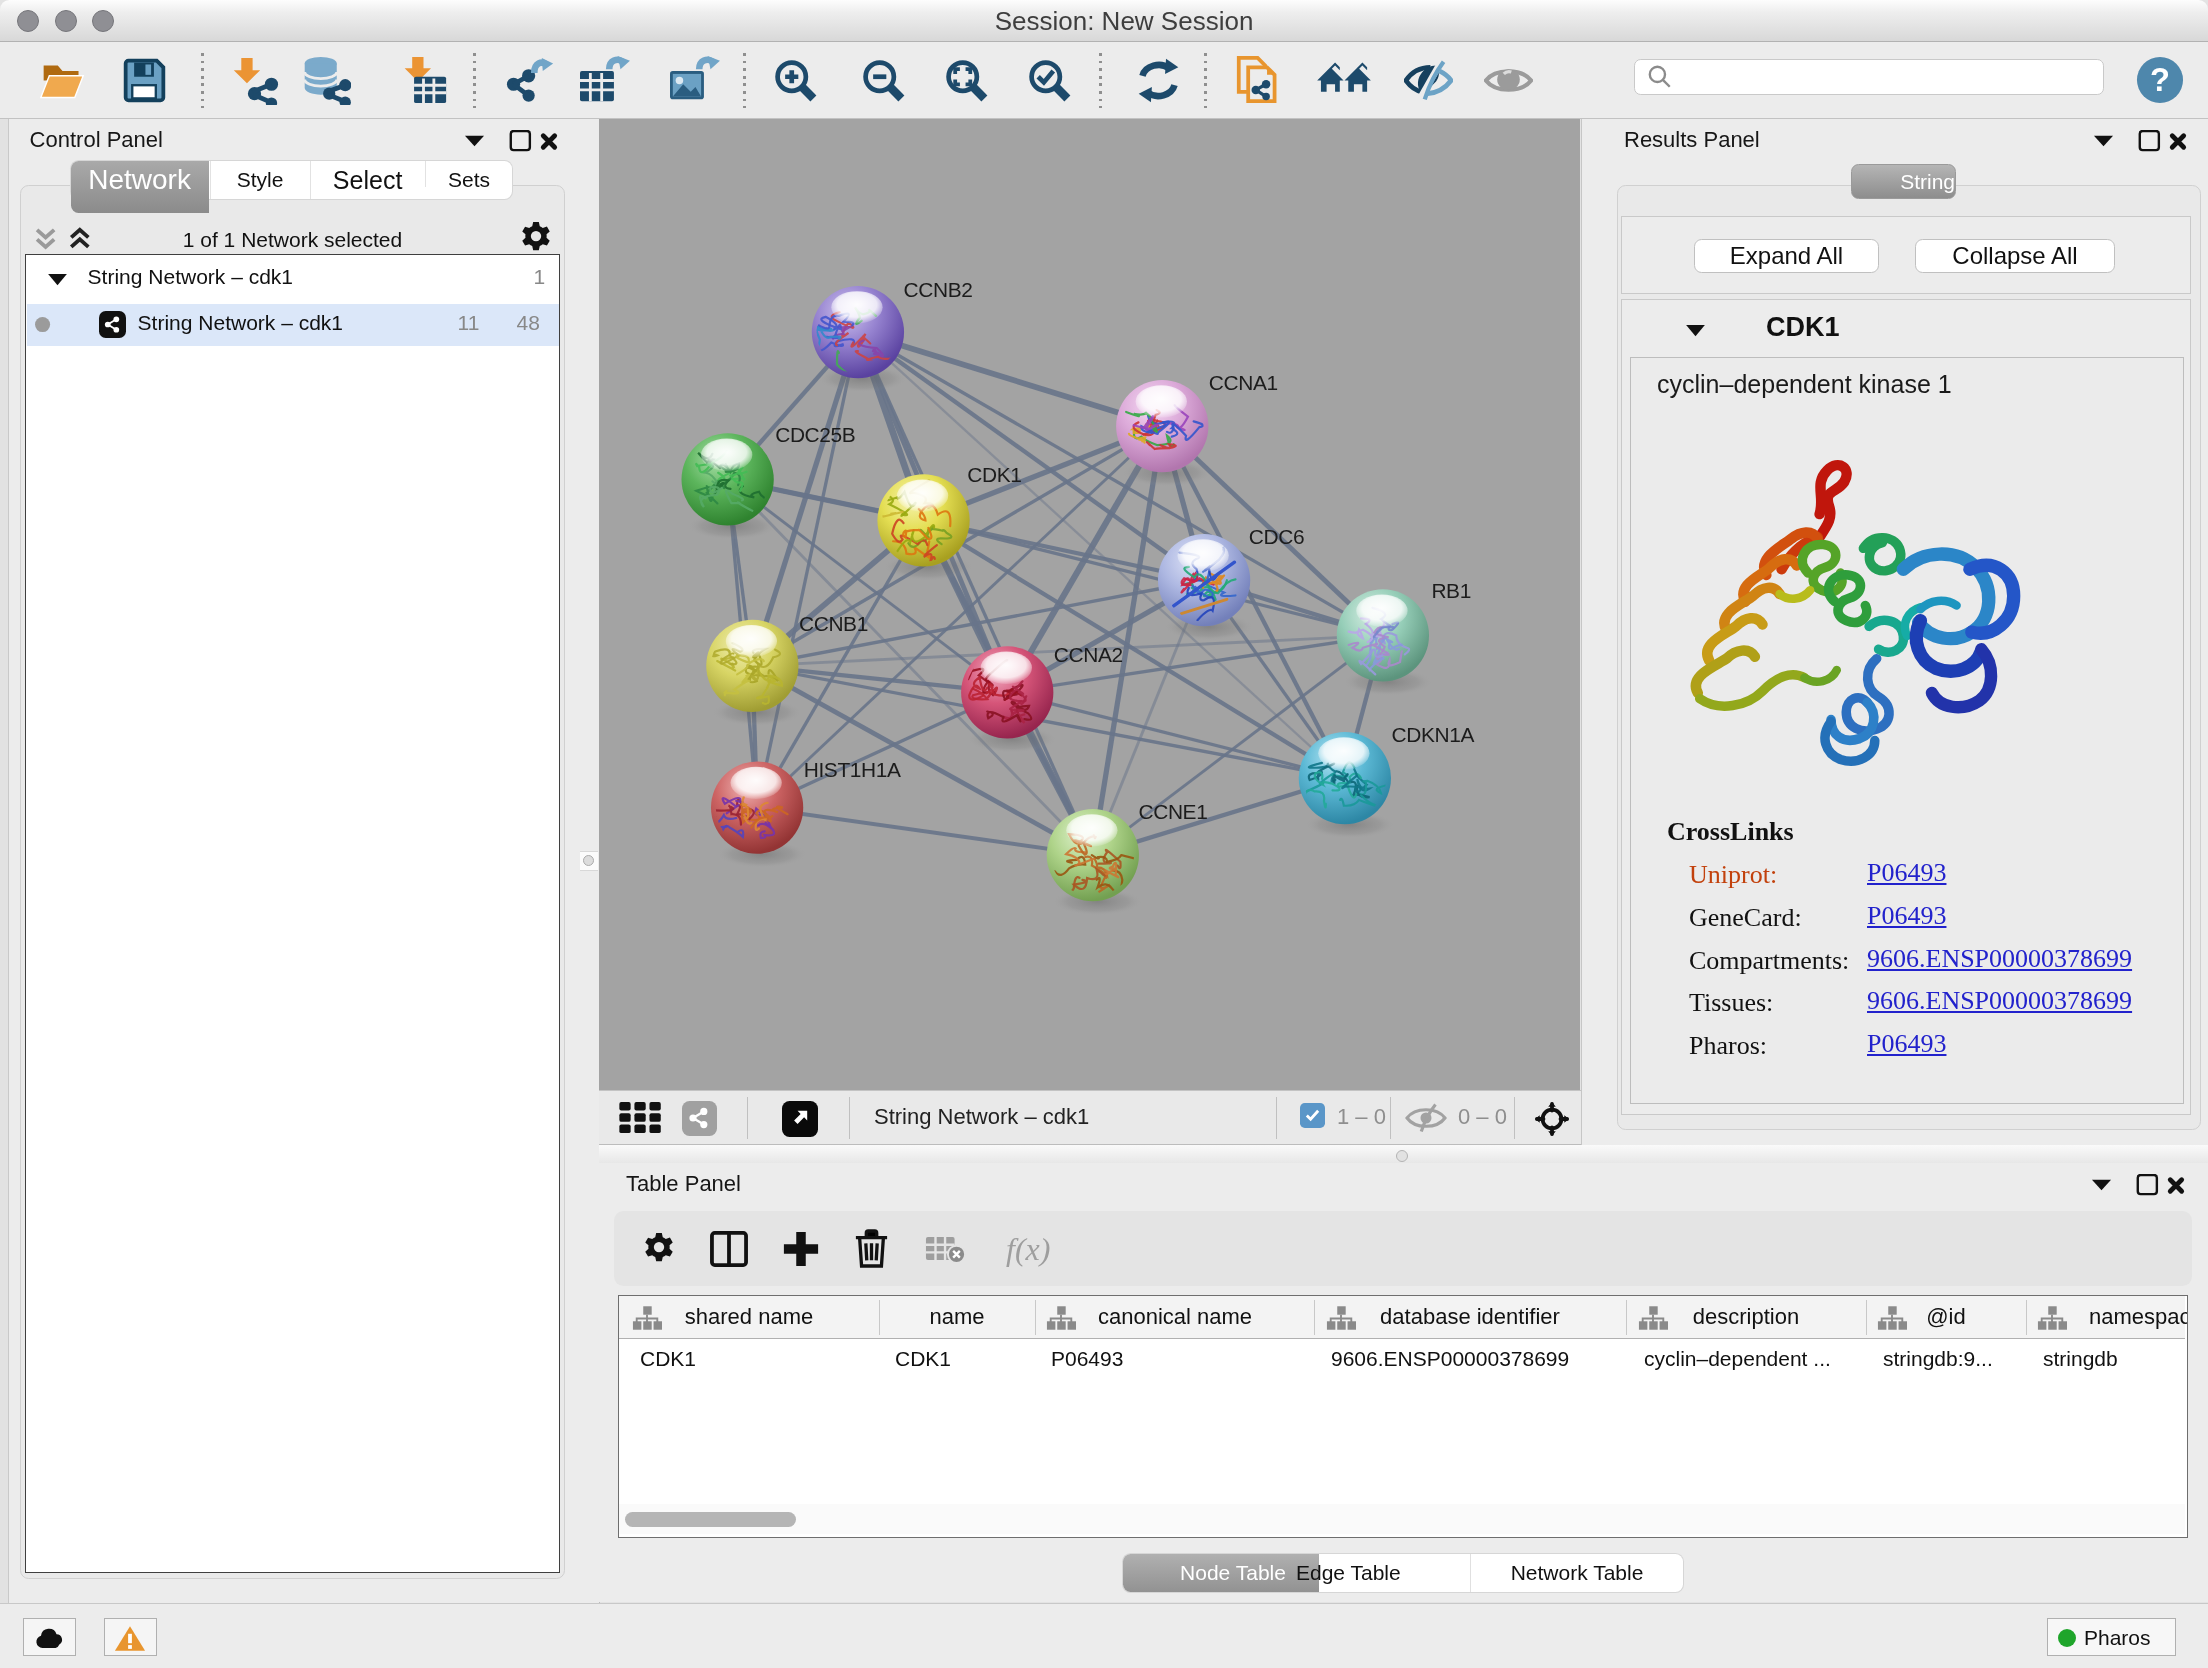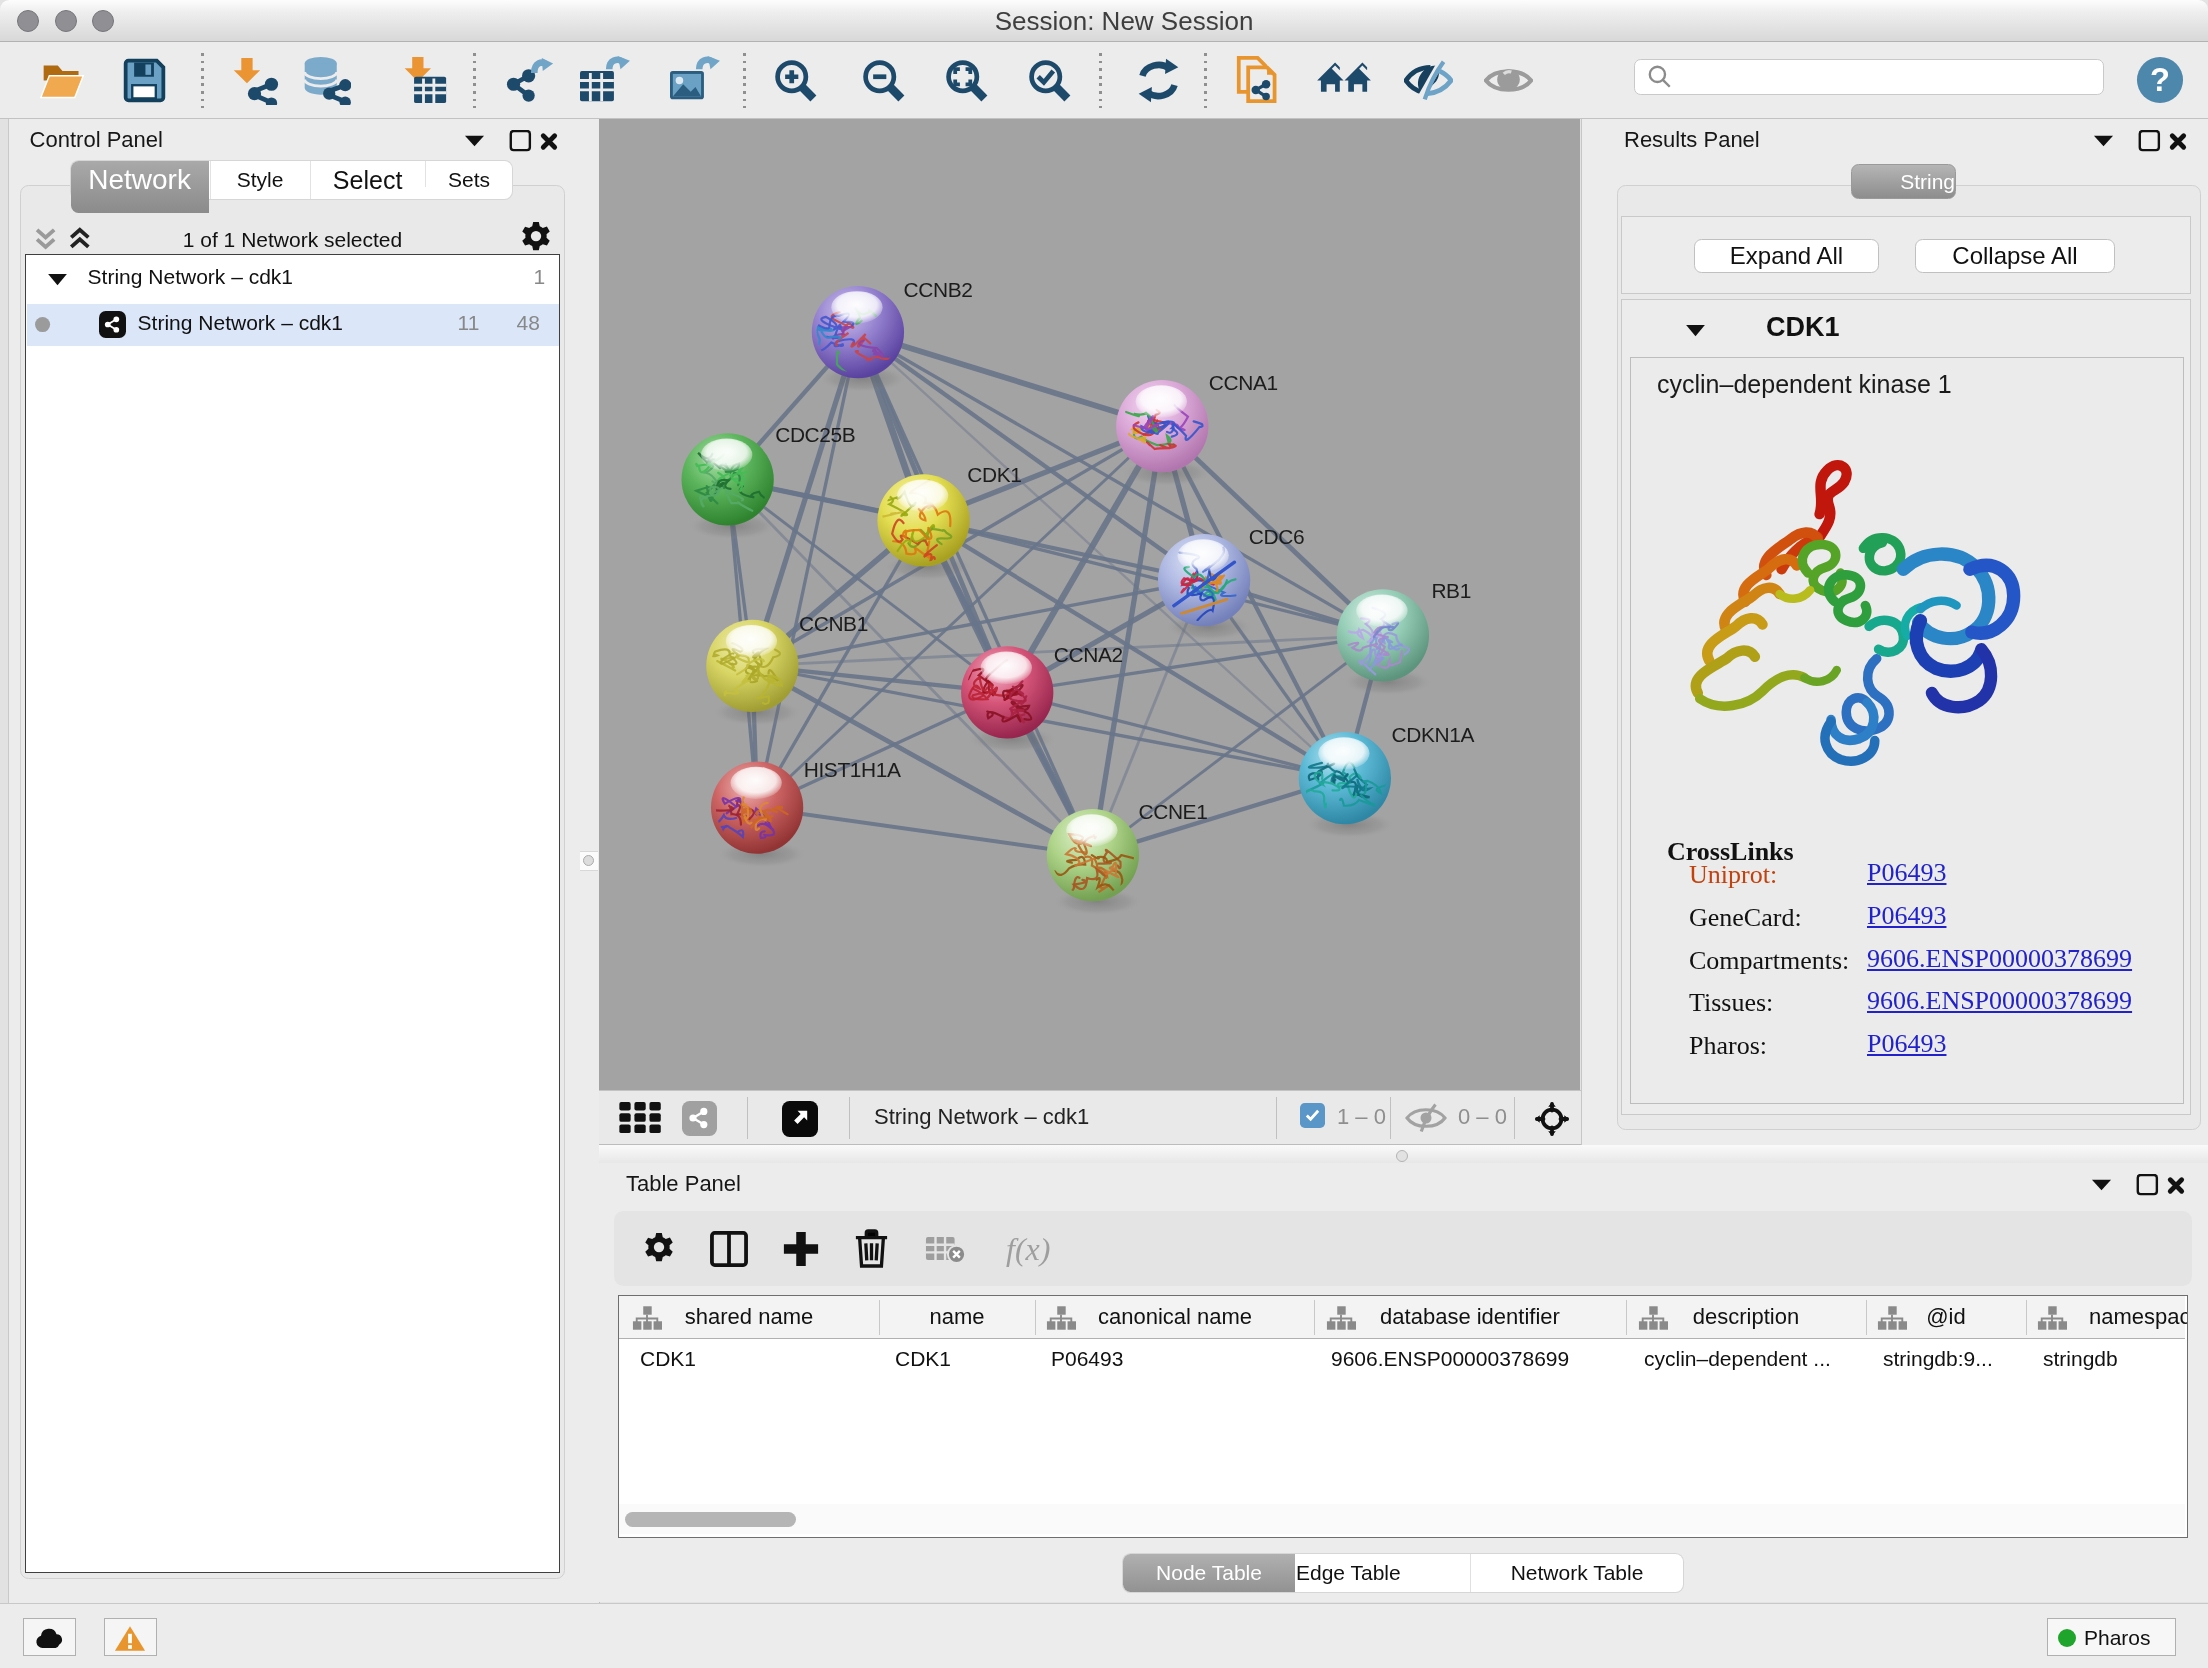--- a/index.html
+++ b/index.html
@@ -709,21 +709,21 @@
 <path d="M258 172 C248 192 256 214 274 222 C294 230 316 222 322 204" stroke="#1d3fb4" stroke-width="14"></path>
 <path d="M322 202 C336 218 336 244 320 256 C302 268 278 264 270 248" stroke="#2233aa" stroke-width="13"></path>
 <path d="M212 212 C198 224 200 244 214 252 C230 262 228 280 212 286 C196 292 180 284 180 268 C180 254 194 248 202 258" stroke="#2d6fc0" stroke-width="10"></path>
 <path d="M202 258 C214 270 210 290 194 296 C176 302 164 292 164 276" stroke="#2d80c8" stroke-width="10"></path>
 <path d="M164 278 C152 294 158 312 174 318 C192 324 210 314 210 298" stroke="#2470b8" stroke-width="10"></path>
 <path d="M110 144 C120 152 134 150 142 140" stroke="#b8bc1c" stroke-width="9"></path>
 <path d="M136 232 C148 240 164 236 170 224" stroke="#6aa424" stroke-width="9"></path>
 <path d="M258 160 C268 150 284 148 296 156" stroke="#1e96c0" stroke-width="9"></path>
 </g>
 </svg>
-  <div class="abs seriftx" style="left:85px;top:698px;font-size:26px;font-weight:bold;color:#111;margin-top:20px;">CrossLinks</div>
+  <div class="abs seriftx" style="left:85px;top:698px;font-size:26px;font-weight:bold;color:#111;">CrossLinks</div>
   <div class="abs seriftx" style="left:107px;top:741px;font-size:26px;color:#c2410c;">Uniprot:</div>
   <div class="abs seriftx link" style="left:285px;top:739px;font-size:26px;">P06493</div>
   <div class="abs seriftx" style="left:107px;top:784px;font-size:26px;color:#111;">GeneCard:</div>
   <div class="abs seriftx link" style="left:285px;top:782px;font-size:26px;">P06493</div>
   <div class="abs seriftx" style="left:107px;top:827px;font-size:26px;color:#111;">Compartments:</div>
   <div class="abs seriftx link" style="left:285px;top:825px;font-size:26px;">9606.ENSP00000378699</div>
   <div class="abs seriftx" style="left:107px;top:869px;font-size:26px;color:#111;">Tissues:</div>
   <div class="abs seriftx link" style="left:285px;top:867px;font-size:26px;">9606.ENSP00000378699</div>
   <div class="abs seriftx" style="left:107px;top:912px;font-size:26px;color:#111;">Pharos:</div>
   <div class="abs seriftx link" style="left:285px;top:910px;font-size:26px;">P06493</div>
@@ -834,21 +834,21 @@
     <div class="abs tdl" style="left:432px;top:51px;">P06493</div>
     <div class="abs tdl" style="left:712px;top:51px;">9606.ENSP00000378699</div>
     <div class="abs tdl" style="left:1025px;top:51px;">cyclin–dependent ...</div>
     <div class="abs tdl" style="left:1264px;top:51px;">stringdb:9...</div>
     <div class="abs tdl" style="left:1424px;top:51px;">stringdb</div>
     <div class="abs" style="left:0px;top:208px;width:1566px;height:30px;background:#fafafa;">
       <div class="abs" style="left:5.7px;top:7.6px;width:171px;height:15px;background:#b5b5b5;border-radius:7.6px;"></div>
     </div>
   </div>
   <div class="abs" style="left:524px;top:391px;width:560px;height:38px;background:#fff;border-radius:7.6px;box-shadow:0 0 0 1px #d6d6d6;"></div>
-  <div class="abs" style="left:524px;top:391px;width:172px;height:38px;background:linear-gradient(#b0b0b0,#929292);border-radius:7.6px 0 0 7.6px;color:#fff;font-size:21px;text-align:center;line-height:38px;">Node Table</div>
+  <div class="abs" style="left:524px;top:391px;width:172px;height:38px;background:linear-gradient(#b0b0b0,#929292);border-radius:7.6px 0 0 7.6px;color:#fff;font-size:21px;text-align:center;line-height:38px;padding-left:24px;">Node Table</div>
   <div class="abs" style="left:697px;top:391px;width:175px;height:38px;border-right:1px solid #e0e0e0;font-size:21px;line-height:38px;color:#111;box-sizing:border-box;">Edge Table</div>
   <div class="abs" style="left:872px;top:391px;width:212px;height:38px;font-size:21px;text-align:center;line-height:38px;color:#111;">Network Table</div>
 </div>
 <div id="bstatus">
   <div class="abs" style="left:23px;top:14.3px;width:53px;height:38px;background:#f5f5f5;border:1px solid #b0b0b0;box-sizing:border-box;"></div>
   <svg class="abs" style="left:33px;top:24px;" width="32" height="21" viewBox="0 0 34 22">
     <path fill="#111" d="M10 21 a6.5 6.5 0 0 1 -1.5-12.8 A8.5 8.5 0 0 1 25 6.5 a5.8 5.8 0 0 1 3 10.8 a6 6 0 0 1 -4 3.7 z"></path>
   </svg>
   <div class="abs" style="left:104px;top:14.3px;width:53px;height:38px;background:#f5f5f5;border:1px solid #b0b0b0;box-sizing:border-box;"></div>
   <svg class="abs" style="left:114px;top:21px;" width="32" height="27" viewBox="0 0 34 28">

